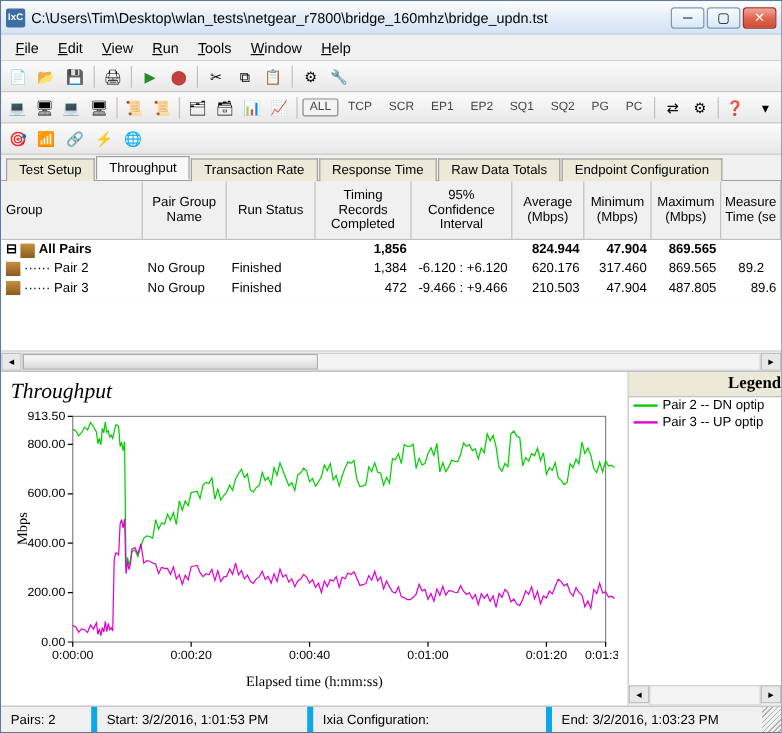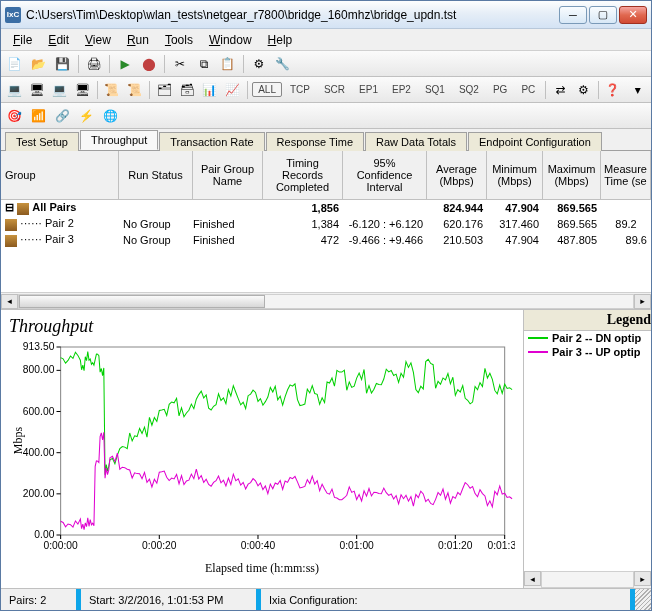--- a/index.html
+++ b/index.html
@@ -37,21 +37,21 @@
   .scroll-h .thumb { position:absolute; left:0; width:40%; height:100%; background:linear-gradient(#fafafa,#d8d8d8); border:1px solid #b0b0b0; }
   .chart-area { flex:1; display:flex; background:#fff; border-top:1px solid #c0c0c0; }
   .chart-main { flex:1; padding:6px 8px 2px 8px; position:relative; }
   .chart-title { font-size:18px; font-family:"Times New Roman",serif; font-style:italic; margin-bottom:2px; }
   .chart-plot { position:relative; width:100%; height:220px; }
   .chart-svg { width:100%; height:100%; }
   .axis-label-y { position:absolute; left:-4px; top:50%; transform:rotate(-90deg) translateX(16px); font-size:12px; font-family:"Times New Roman",serif; }
   .axis-label-x { text-align:center; font-size:12px; font-family:"Times New Roman",serif; margin-top:2px; }
   .legend-box { width:128px; background:#fff; border-left:1px solid #c0c0c0; display:flex;flex-direction:column; }
   .legend-title { background:#ece9d8; font-weight:bold; font-family:"Times New Roman",serif; font-size:14px; text-align:right; border-bottom:1px solid #c0c0c0; padding:2px 0; }
-  .legend-item { display:flex; align-items:center; padding:1px 4px; font-size:11px; white-space:nowrap; overflow:hidden;font-weight:bold; }
+  .legend-item { display:flex; align-items:center; padding:1px 4px; font-size:11px; white-space:nowrap; overflow:hidden; }
   .legend-sw { width:20px; height:2px; margin-right:4px; }
   .legend-scroll { height:17px; margin-top:auto; background:#f0f0f0; display:flex; }
   .legend-scroll .arrow { width:17px;height:15px;background:#e8e8e8;border:1px solid #c0c0c0;display:flex;align-items:center;justify-content:center;font-size:9px;cursor:pointer; }
   .legend-scroll .track { flex:1; background:#f4f4f4; border:1px solid #d0d0d0; }
   .statusbar { height:22px; background:#f0f0f0; border-top:1px solid #c0c0c0; display:flex; align-items:center; font-size:11px; }
   .status-cell { padding:0 8px; border-right:5px solid #0ea5e9; height:100%; display:flex; align-items:center; }
   .grip { width:16px; height:100%; margin-left:auto; background:repeating-linear-gradient(135deg,#b0b0b0 0,#b0b0b0 1px,transparent 1px,transparent 3px); }
   .w-group{width:118px}.w-pgn{width:70px}.w-rs{width:74px}.w-tr{width:80px}.w-ci{width:84px}.w-avg{width:60px}.w-min{width:56px}.w-max{width:58px}.w-mt{width:50px}
   svg text { font-size:10px; font-family:Tahoma,sans-serif; fill:#000; }
 </style>
@@ -143,22 +143,22 @@
     <div class="tab active">Throughput</div>
     <div class="tab">Transaction Rate</div>
     <div class="tab">Response Time</div>
     <div class="tab">Raw Data Totals</div>
     <div class="tab">Endpoint Configuration</div>
   </div>
 
   <div class="content">
     <div class="grid-headers">
       <div class="gh left w-group">Group</div>
+      <div class="gh w-pgn">Pair Group Name</div>
       <div class="gh w-rs">Run Status</div>
-      <div class="gh w-pgn">Pair Group Name</div>
       <div class="gh w-tr">Timing Records Completed</div>
       <div class="gh w-ci">95% Confidence Interval</div>
       <div class="gh w-avg">Average (Mbps)</div>
       <div class="gh w-min">Minimum (Mbps)</div>
       <div class="gh w-max">Maximum (Mbps)</div>
       <div class="gh w-mt">Measure Time (se</div>
     </div>
     <div class="gridbody" id="grid-body">
         <div class="grow all-pairs">
           <div class="gc w-group" style="text-align:left">⊟ <span class="tree-icn"></span>All Pairs</div>
@@ -258,16 +258,17 @@
           <div class="arrow">▸</div>
         </div>
       </div>
     </div>
   </div>
 
   <div class="statusbar">
     <div class="status-cell" style="width:80px">Pairs: 2</div>
     <div class="status-cell" style="width:180px">Start: 3/2/2016, 1:01:53 PM</div>
     <div class="status-cell" style="flex:1">Ixia Configuration:</div>
+    <div class="status-cell" style="width:175px;border-right:none">End: 3/2/2016, 1:03:23 PM</div>
     <div class="grip"></div>
   </div>
 
 </div>
 
 </body></html>

